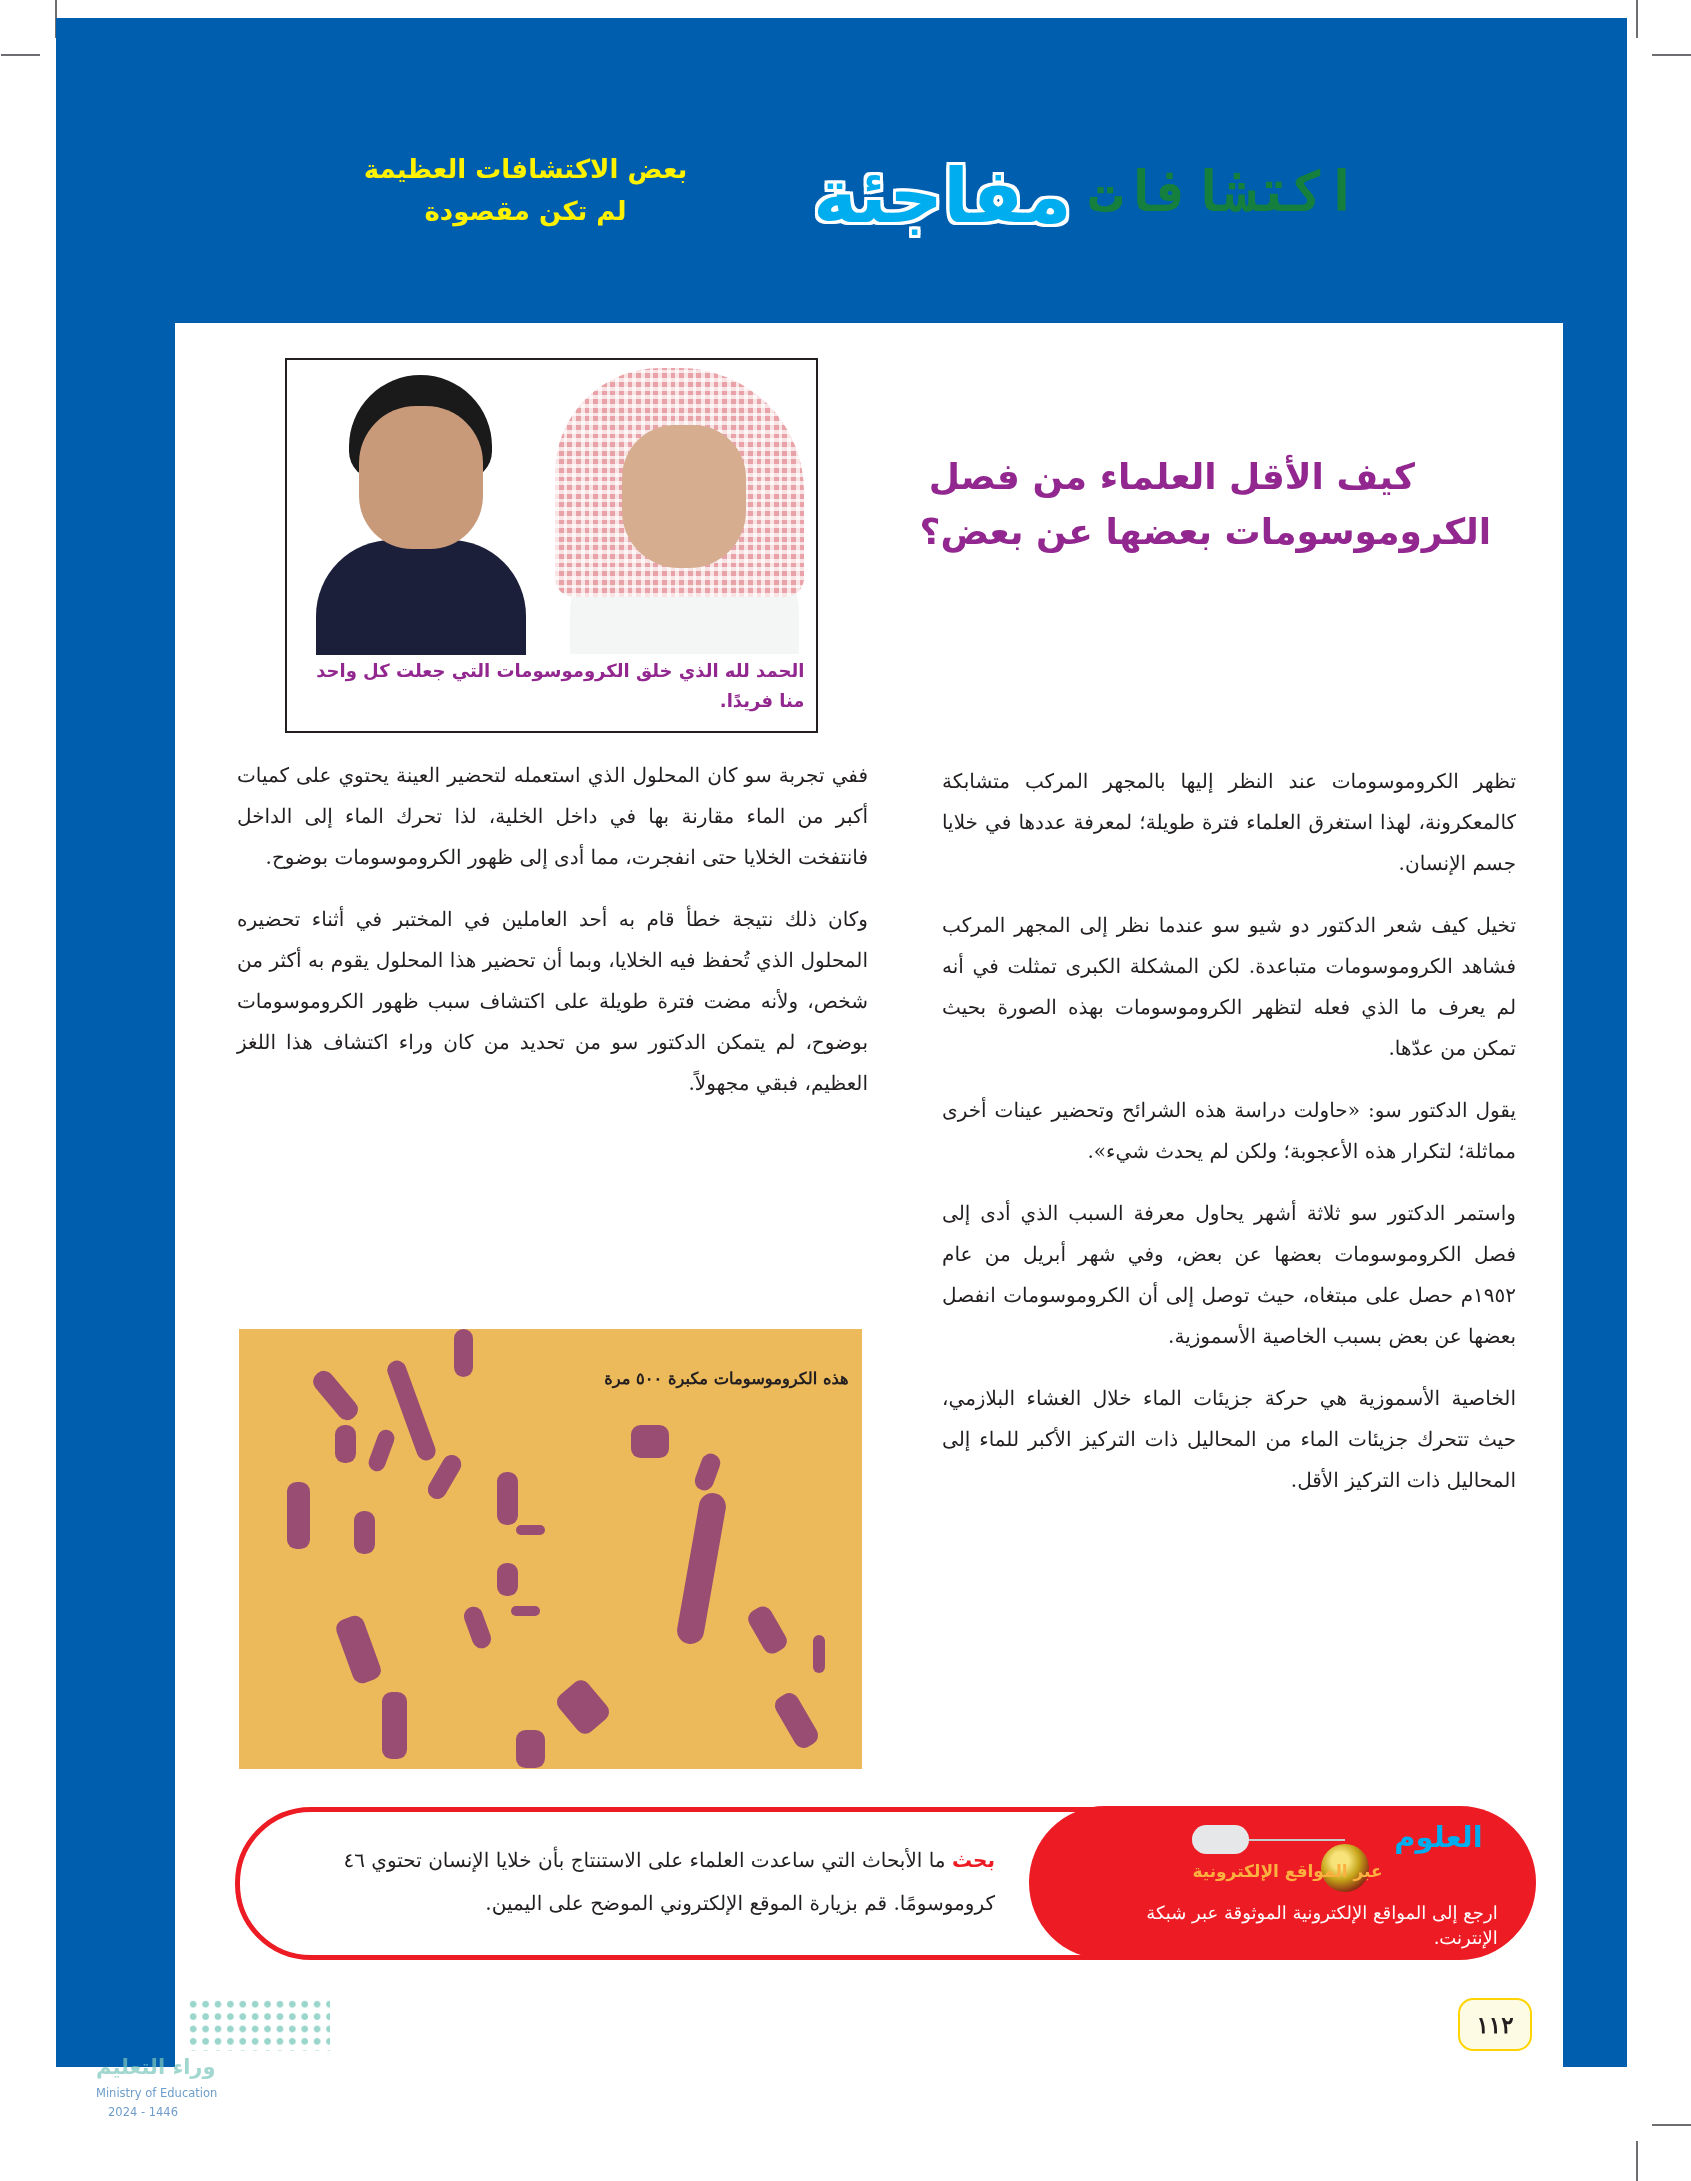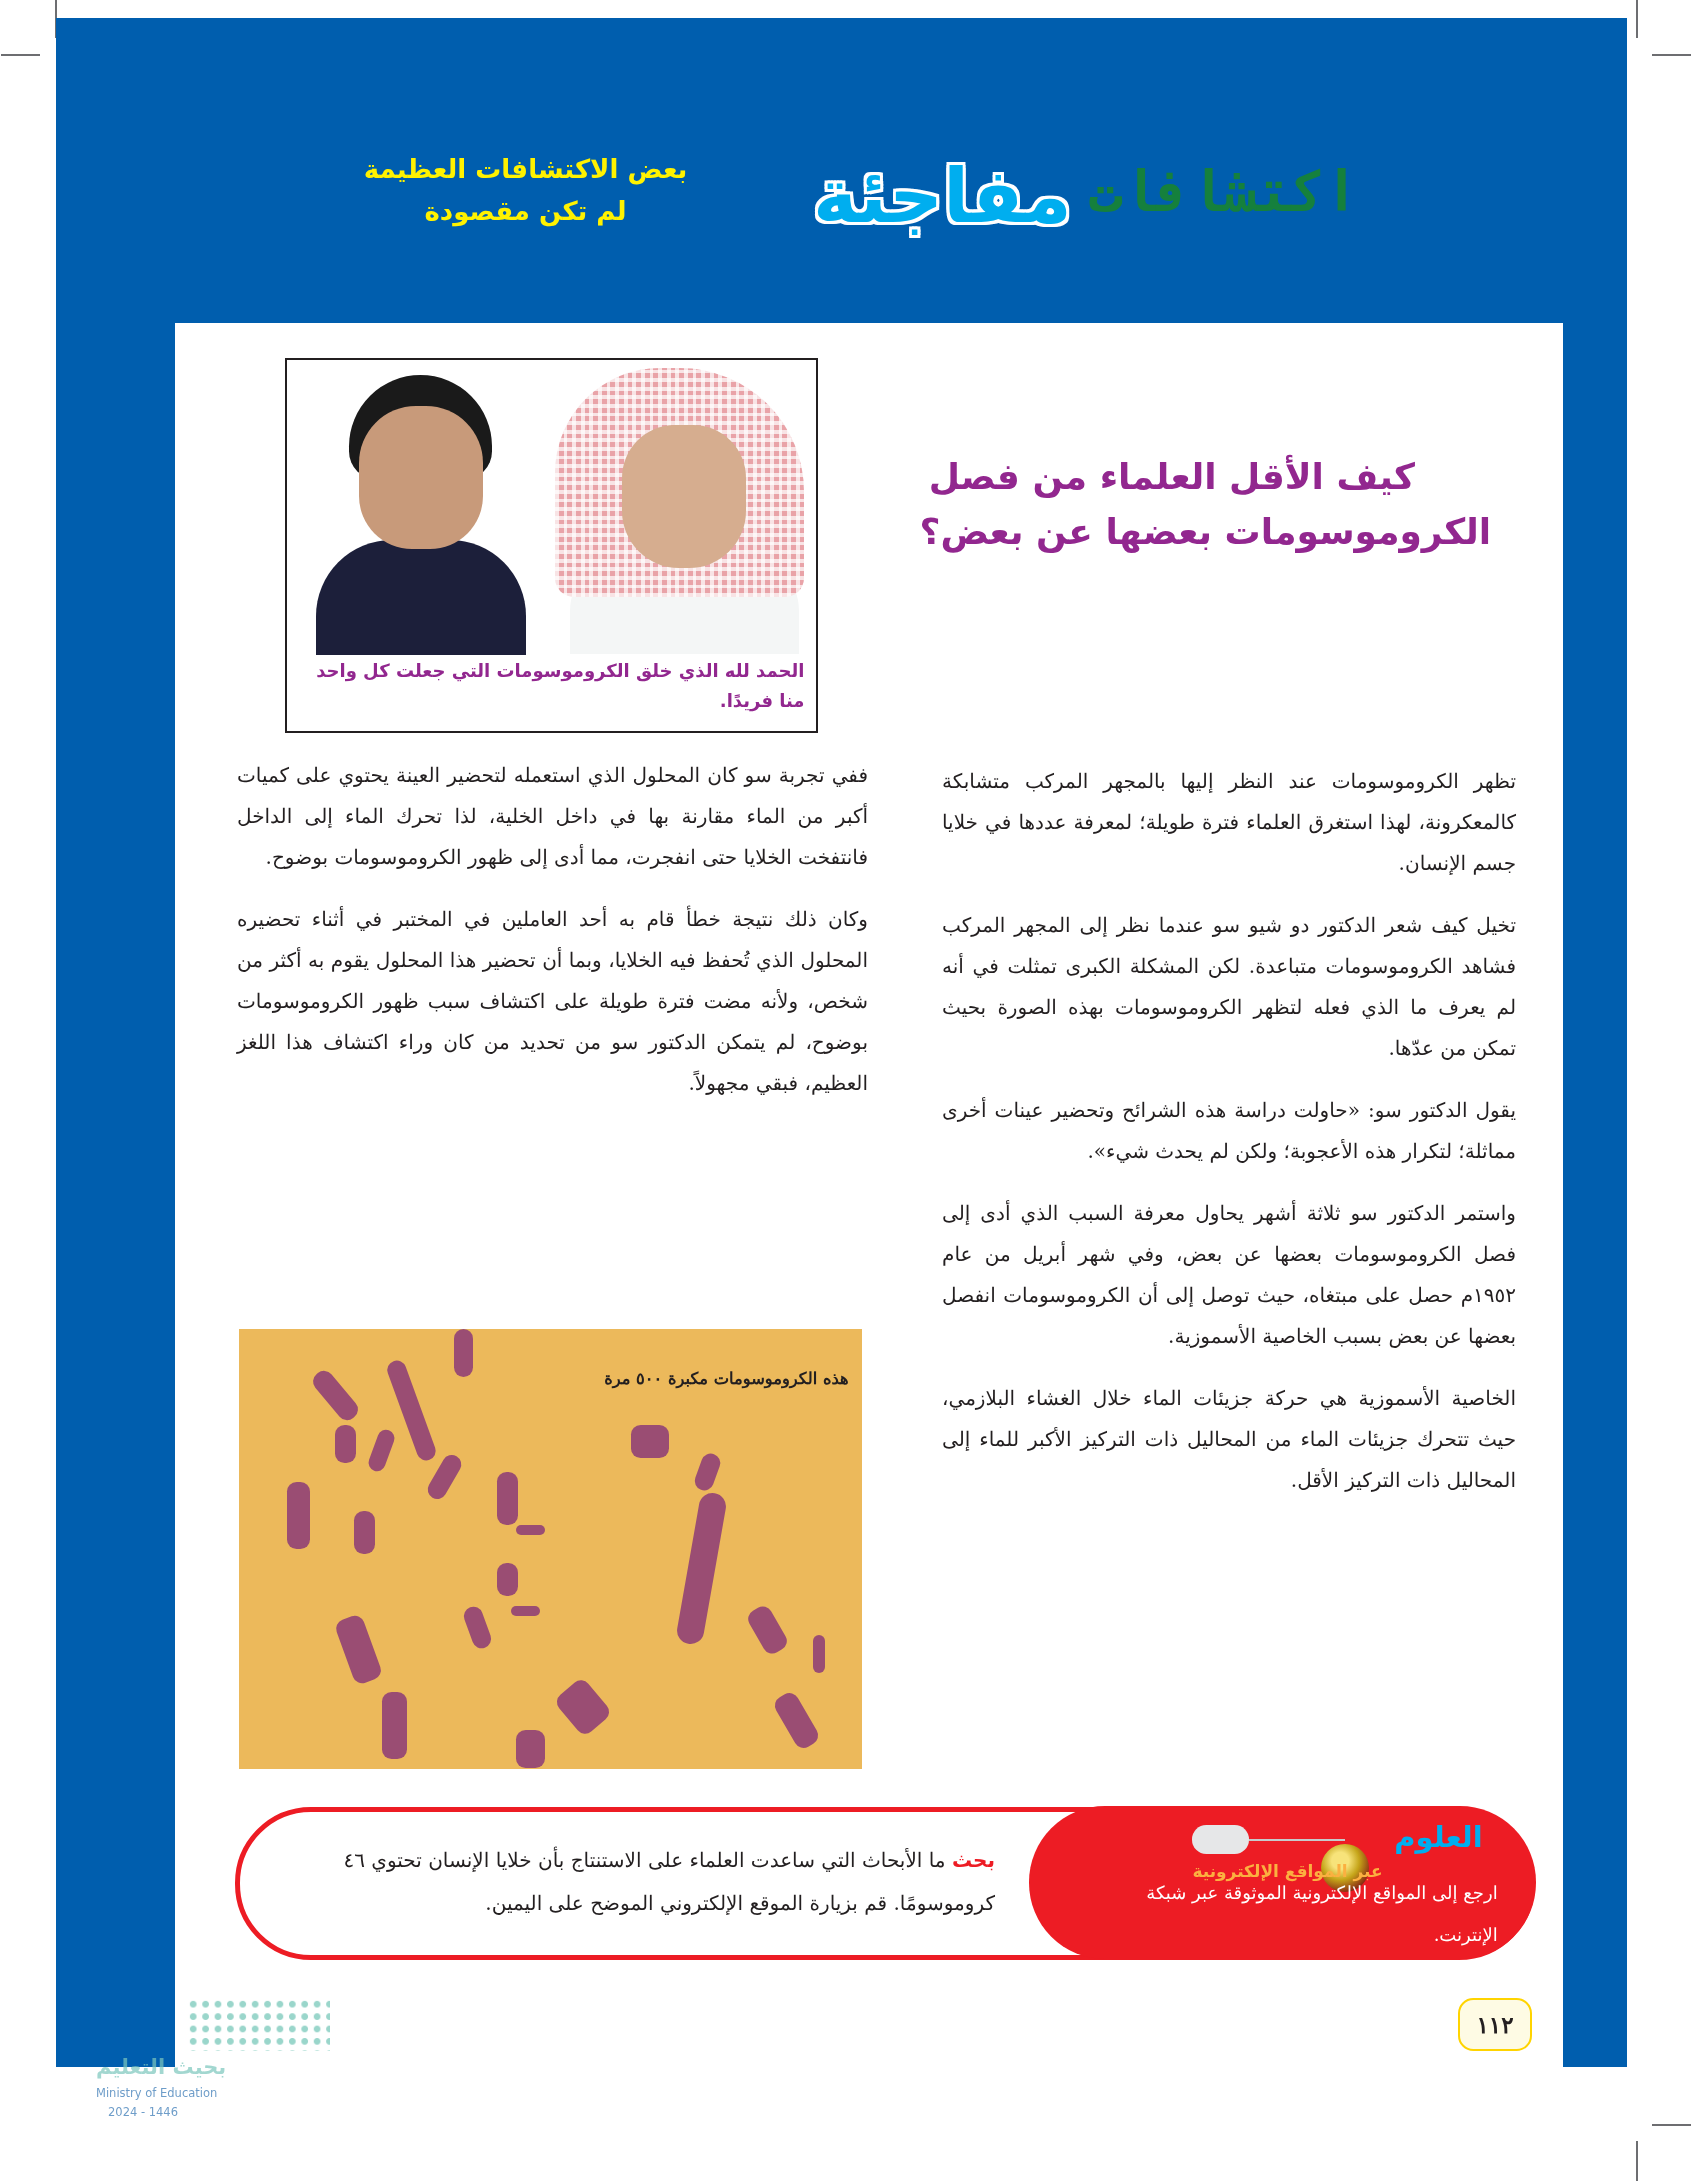--- a/index.html
+++ b/index.html
@@ -94,21 +94,21 @@
     position: absolute; left: 29px; top: 27px; width: 726px;
     font-family: "DejaVu Serif", serif; font-size: 20px; line-height: 43px; text-align: right;
   }
   .research-text .kw { color: #ed1c24; font-weight: bold; font-family: "DejaVu Sans", sans-serif; }
   .web-pill {
     position: absolute; right: -5.7px; top: -5.7px; width: 507px; height: 153px;
     background: #ed1c24; border-radius: 76px 76px 76px 76px;
   }
   .web-brand { position: absolute; right: 53px; top: 13.4px; color: #00aeef; font-weight: bold; font-size: 29px; }
   .web-sub { position: absolute; right: 153px; top: 55px; color: #fbb040; font-weight: bold; font-size: 17px; }
-  .web-text { position: absolute; right: 38px; top: 66px; width: 401px; color: #fff; font-family: "DejaVu Serif", serif; font-size: 18px; line-height: 42px; text-align: right; }
+  .web-text { position: absolute; right: 38px; top: 94px; width: 401px; color: #fff; font-family: "DejaVu Serif", serif; font-size: 18px; line-height: 25px; text-align: right; }
   .mouse { position: absolute; right: 287px; top: 19px; width: 57px; height: 29px; background: #e6e7e8; border-radius: 14.3px; }
   .cord { position: absolute; right: 191px; top: 32.5px; width: 96px; height: 1.9px; background: #c7c8ca; }
   .globe { position: absolute; right: 167px; top: 38px; width: 48px; height: 48px; border-radius: 50%;
     background: radial-gradient(circle at 40% 35%, #f7e37a 0 20%, #c5a419 45%, #8a2c12 75%); }
 
   .page-num {
     position: absolute; left: 1458px; top: 1998px; width: 74px; height: 53px;
     background: #fefbe4; border: 2.9px solid #ffd400; border-radius: 15.3px;
     font-family: "DejaVu Serif", serif; font-weight: bold; font-size: 23px;
     display: flex; align-items: center; justify-content: center;
@@ -216,17 +216,17 @@
     <div class="web-brand">العلوم</div>
     <div class="web-sub">عبر المواقع الإلكترونية</div>
     <div class="web-text">ارجع إلى المواقع الإلكترونية الموثوقة عبر شبكة الإنترنت.</div>
   </div>
 </div>
 
 <div class="page-num">١١٢</div>
 
 <div class="logo">
   <div class="dots"></div>
-  <div class="ar">بحيث التعليم</div>
+  <div class="ar">وراء التعليم</div>
   <div class="en">Ministry of Education</div>
   <div class="yr">2024 - 1446</div>
 </div>
 
 
 </body></html>

